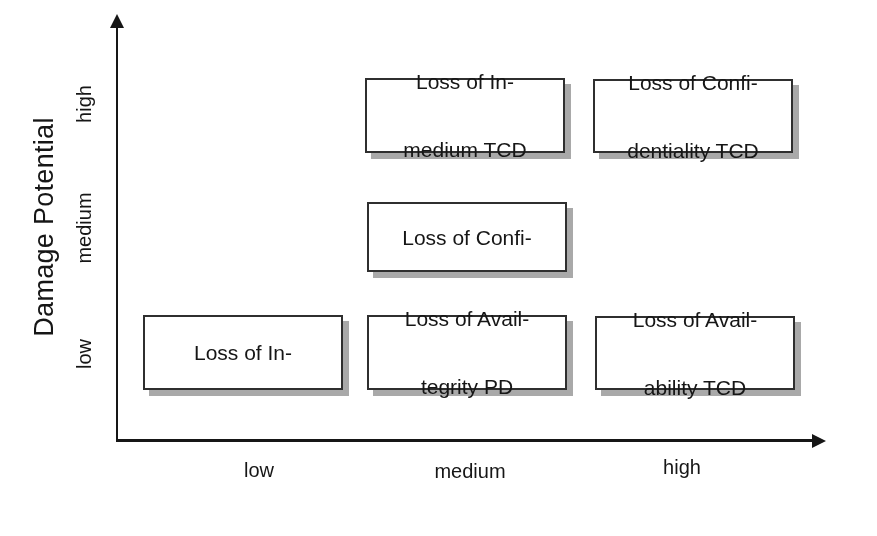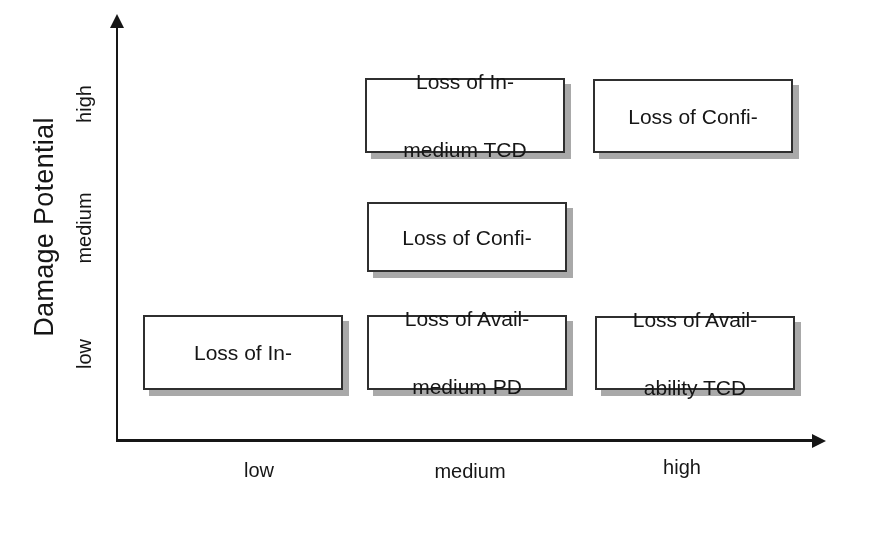--- a/index.html
+++ b/index.html
@@ -127,33 +127,34 @@
   <div class="xtick medium">medium</div>
   <div class="xtick high">high</div>
 
   <div class="node-box pos-top-medium">
     <span>Loss of In-</span>
     <span>medium TCD</span>
   </div>
 
   <div class="node-box pos-top-high">
     <span>Loss of Confi-</span>
+    <span>dentiality TCD</span>
   </div>
 
   <div class="node-box pos-mid-medium">
     <span>Loss of Confi-</span>
   </div>
 
   <div class="node-box pos-low-low">
     <span>Loss of In-</span>
   </div>
 
   <div class="node-box pos-low-medium">
     <span>Loss of Avail-</span>
-    <span>medium PD</span>
+    <span>tegrity PD</span>
   </div>
 
   <div class="node-box pos-low-high">
     <span>Loss of Avail-</span>
     <span>ability TCD</span>
   </div>
 
 </div>
 
 </body></html>

